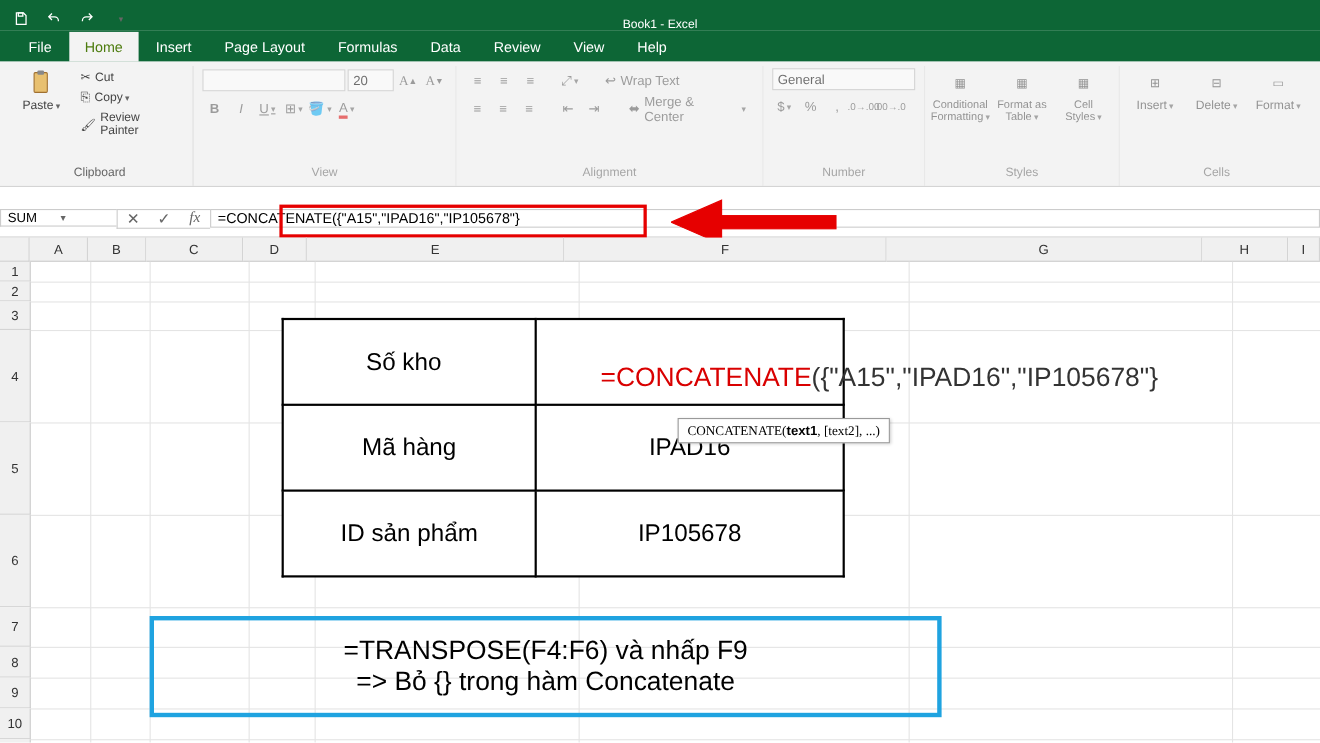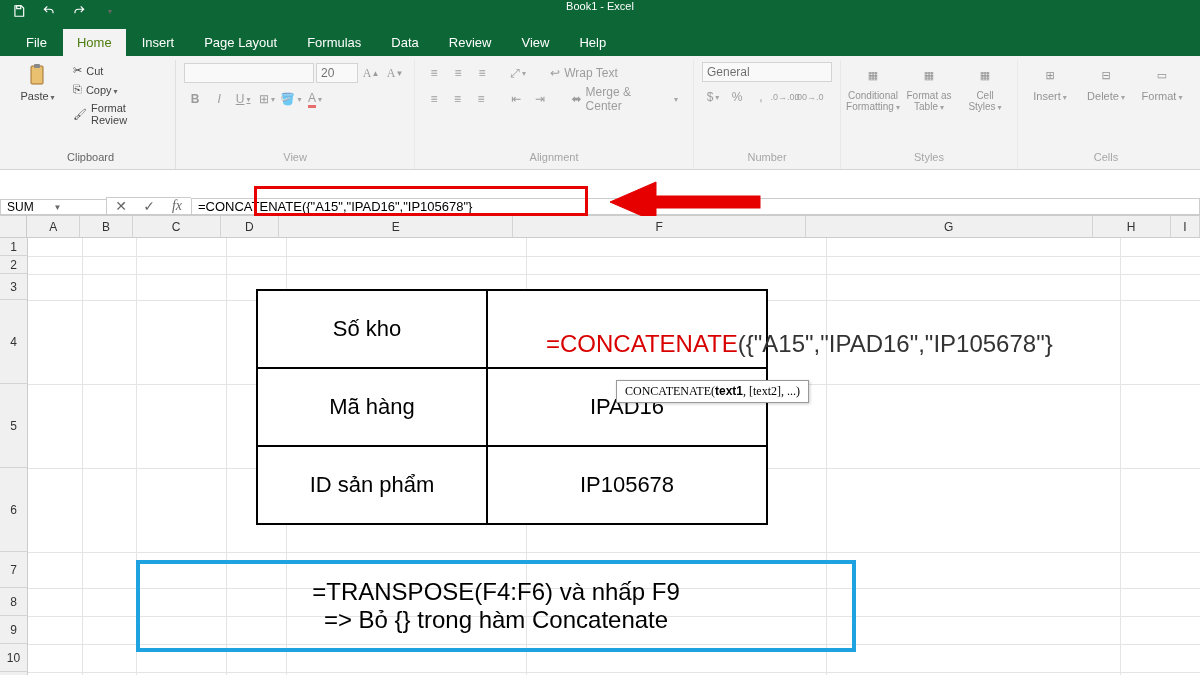--- a/index.html
+++ b/index.html
@@ -1,19 +1,19 @@
 <!DOCTYPE html>
 <html><head>
 <meta charset="utf-8">
 <style>
 *{margin:0;padding:0;box-sizing:border-box;font-family:"Segoe UI",Arial,sans-serif}
 body{background:#fff;width:1200px;height:675px;overflow:hidden;position:relative}
 
 
-.title-bar{height:28px;background:#0d6636;display:flex;align-items:flex-start;color:#fff;font-size:11px;padding:0 6px;position:relative}
+.title-bar{height:28px;background:#0d6636;display:flex;align-items:flex-end;color:#fff;font-size:11px;padding:0 6px;position:relative}
 .qat{display:flex;gap:4px;align-items:center}
 .qat-btn{width:26px;height:22px;display:flex;align-items:center;justify-content:center;color:#fff}
 .qat-btn svg{width:14px;height:14px;fill:#fff;stroke:#fff}
 .app-title{position:absolute;left:50%;transform:translateX(-50%);color:#fff}
 
 
 .tabs{height:28px;background:#0d6636;display:flex;align-items:flex-end;padding-left:12px;gap:2px}
 .tab{padding:6px 14px;color:#ffffff;font-size:13px;cursor:pointer}
 .tab.active{background:#f3f3f3;color:#4d7c0f}
 .tell-me{display:flex;align-items:center;gap:6px;color:#fff;font-size:12px;margin-left:14px;padding:5px 0}
@@ -31,21 +31,21 @@
 .mini-btn{width:22px;height:22px;display:flex;align-items:center;justify-content:center;font-size:12px;color:#555;border:1px solid transparent;cursor:pointer}
 .cb-btns{display:flex;flex-direction:column;gap:2px;font-size:11px;color:#444}
 .cb-btns div{display:flex;gap:4px;align-items:center;padding:2px 4px;cursor:pointer}
 .font-name,.font-size{height:20px;border:1px solid #bbb;font-size:12px;padding:0 4px;background:#fff}
 .font-name{width:130px}
 .font-size{width:42px}
 .disabled{opacity:.55}
 .dd-ar::after{content:"▾";font-size:8px;margin-left:2px;color:#666}
 
 
-.fbar{height:26px;border-bottom:1px solid #ccc;display:flex;align-items:flex-end;font-size:12px;margin-top:20px}
+.fbar{height:26px;border-bottom:1px solid #ccc;display:flex;align-items:flex-start;font-size:12px;margin-top:20px}
 .name-box{width:106px;border:1px solid #ccc;border-right:none;display:flex;align-items:center;padding:0 6px;background:#fff}
 .name-box span{flex:1}
 .fn-btns{display:flex;border:1px solid #ccc;border-right:none}
 .fn-btn{width:28px;display:flex;align-items:center;justify-content:center;font-size:14px;color:#666;cursor:pointer}
 .fx{font-style:italic;font-family:"Times New Roman"}
 .formula-in{flex:1;border:1px solid #ccc;padding:0 6px;display:flex;align-items:center;font-size:13px;background:#fff}
 .formula-highlight{position:absolute;border:3px solid #e60000;pointer-events:none}
 
 
 .grid-wrap{position:relative}
@@ -126,21 +126,21 @@
         <div>
             <span>✂</span>
             <span>Cut</span>
           </div>
         <div>
             <span>⎘</span>
             <span class="dd-ar">Copy</span>
           </div>
         <div>
             <span>🖌</span>
-            <span>Format Review</span>
+            <span>Review Painter</span>
           </div>
       </div>
     </div>
     <div class="rgroup-label">Clipboard</div>
   </div>
 
   <div class="rgroup disabled">
     <div class="rgroup-body" style="flex-direction:column;gap:4px">
       <div class="mini-row">
         <input class="font-name" value="" style="">

